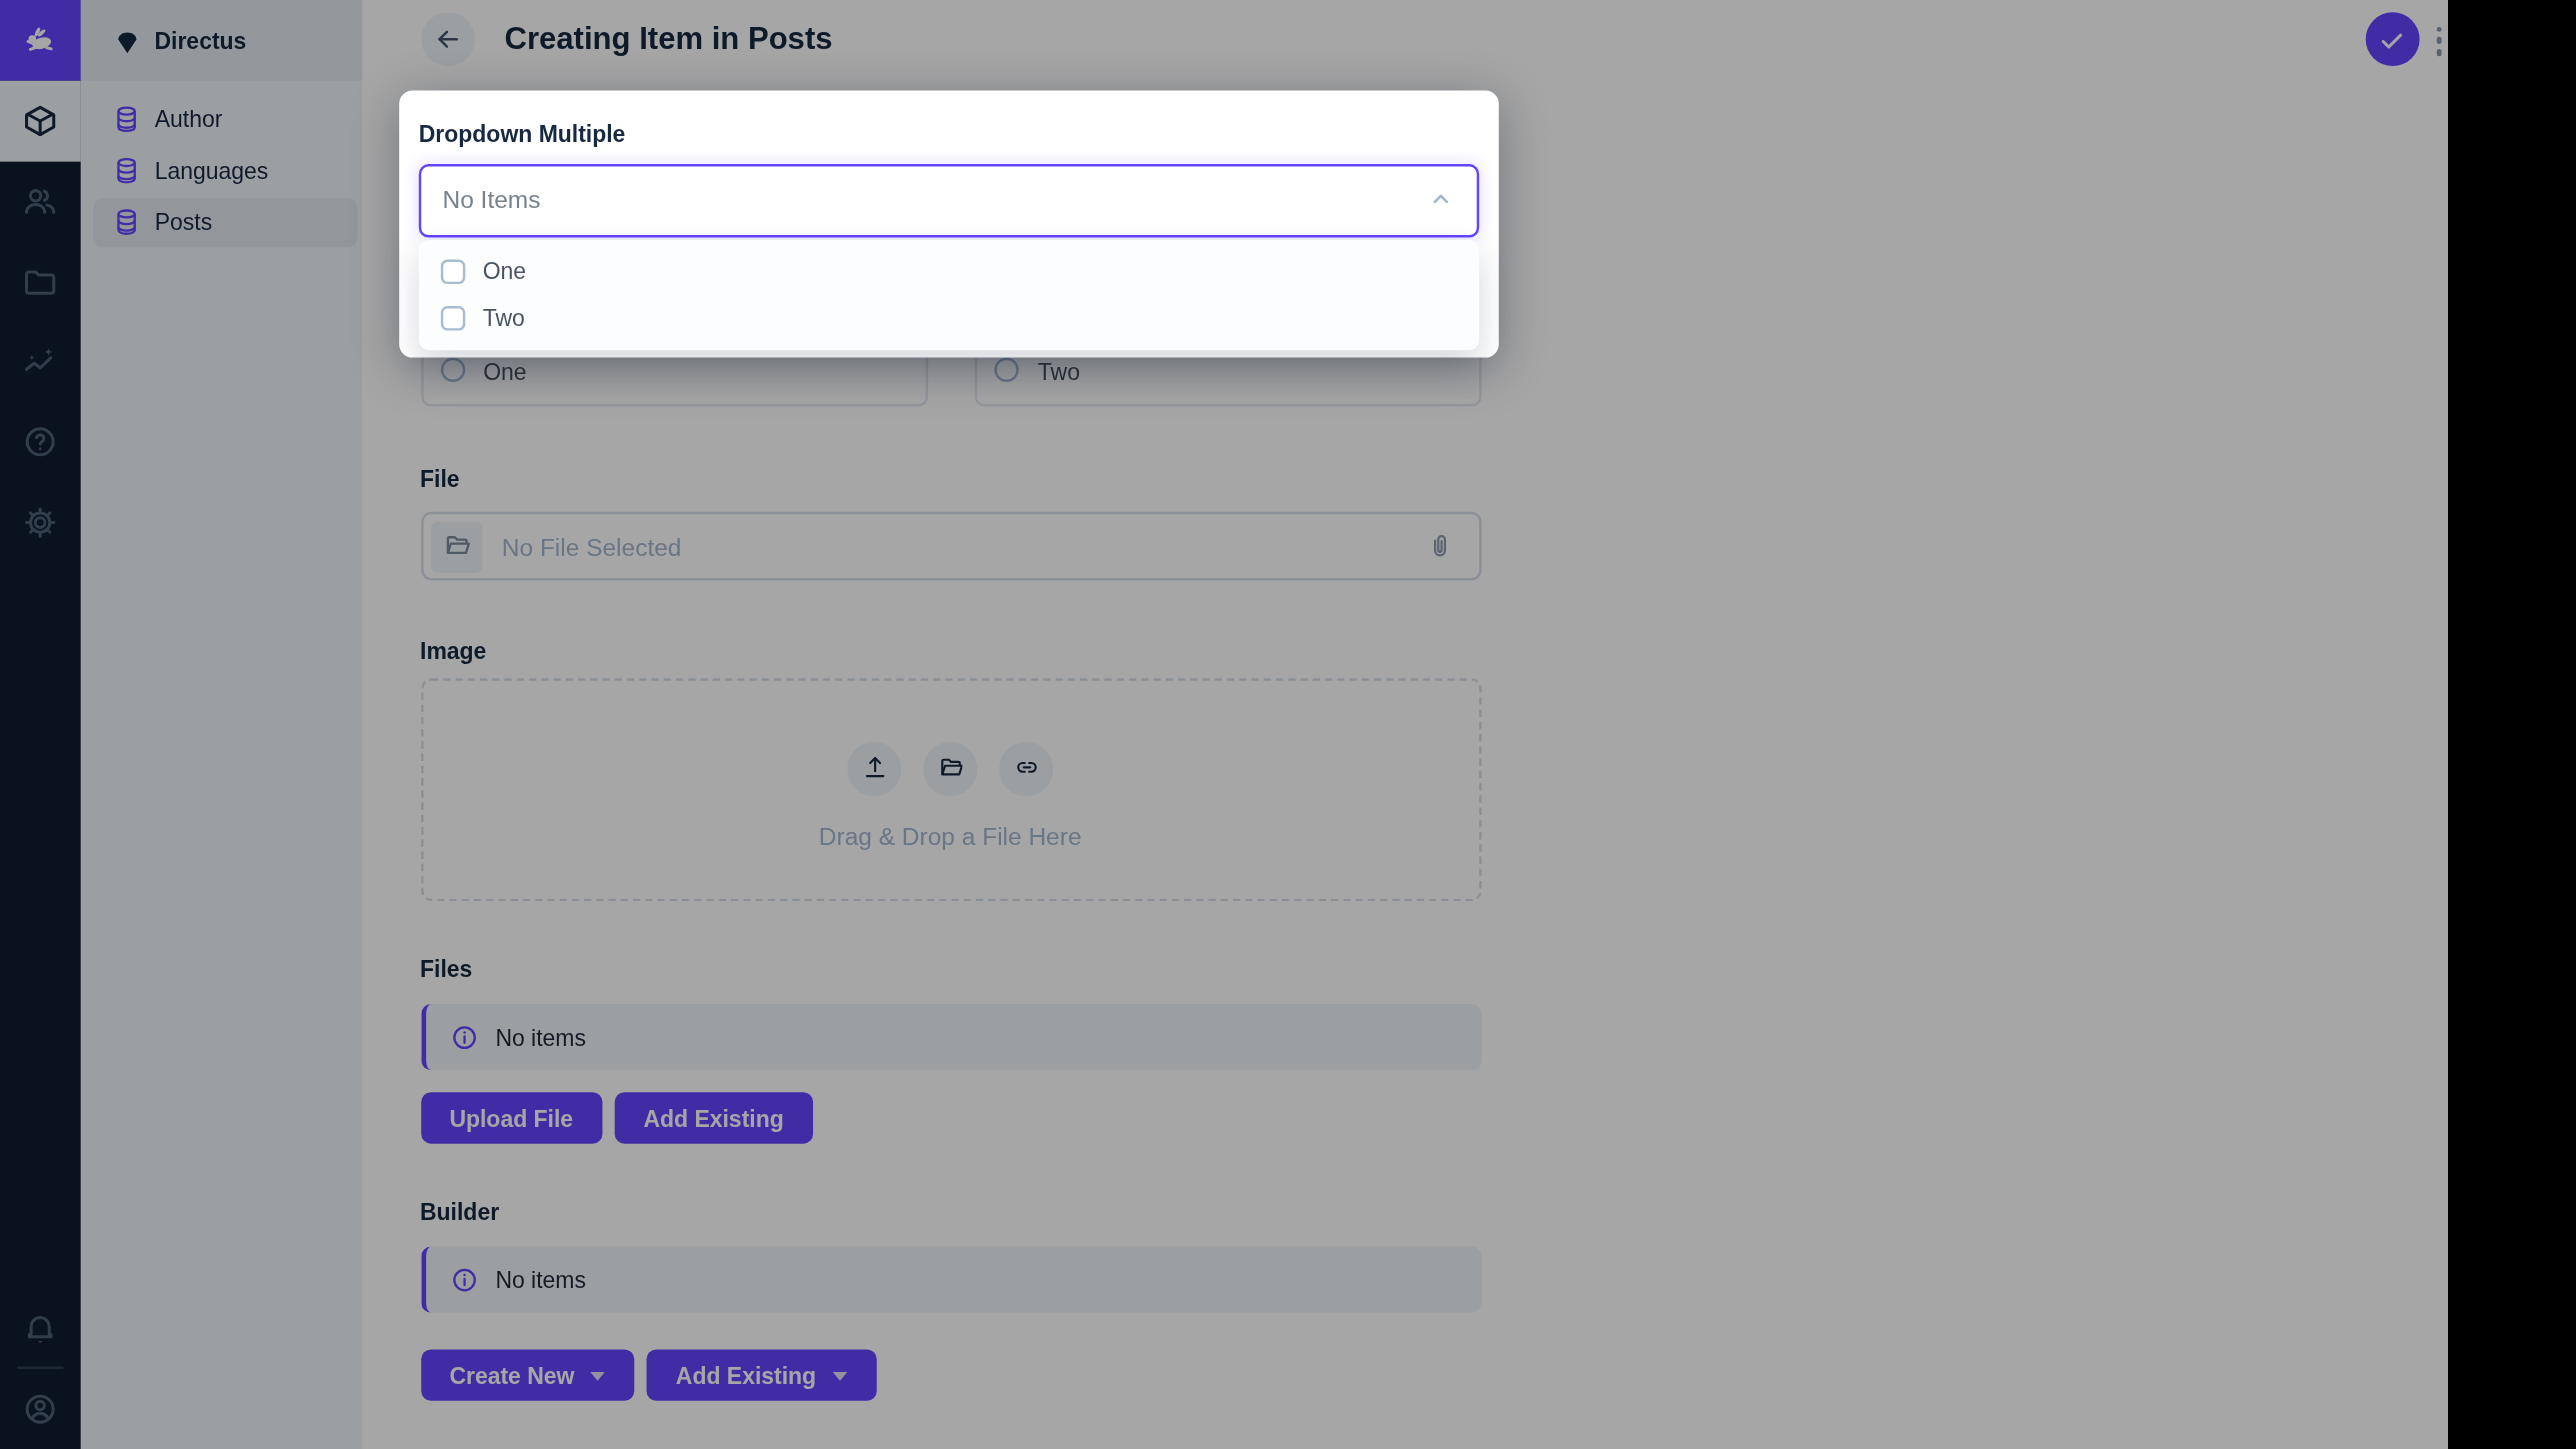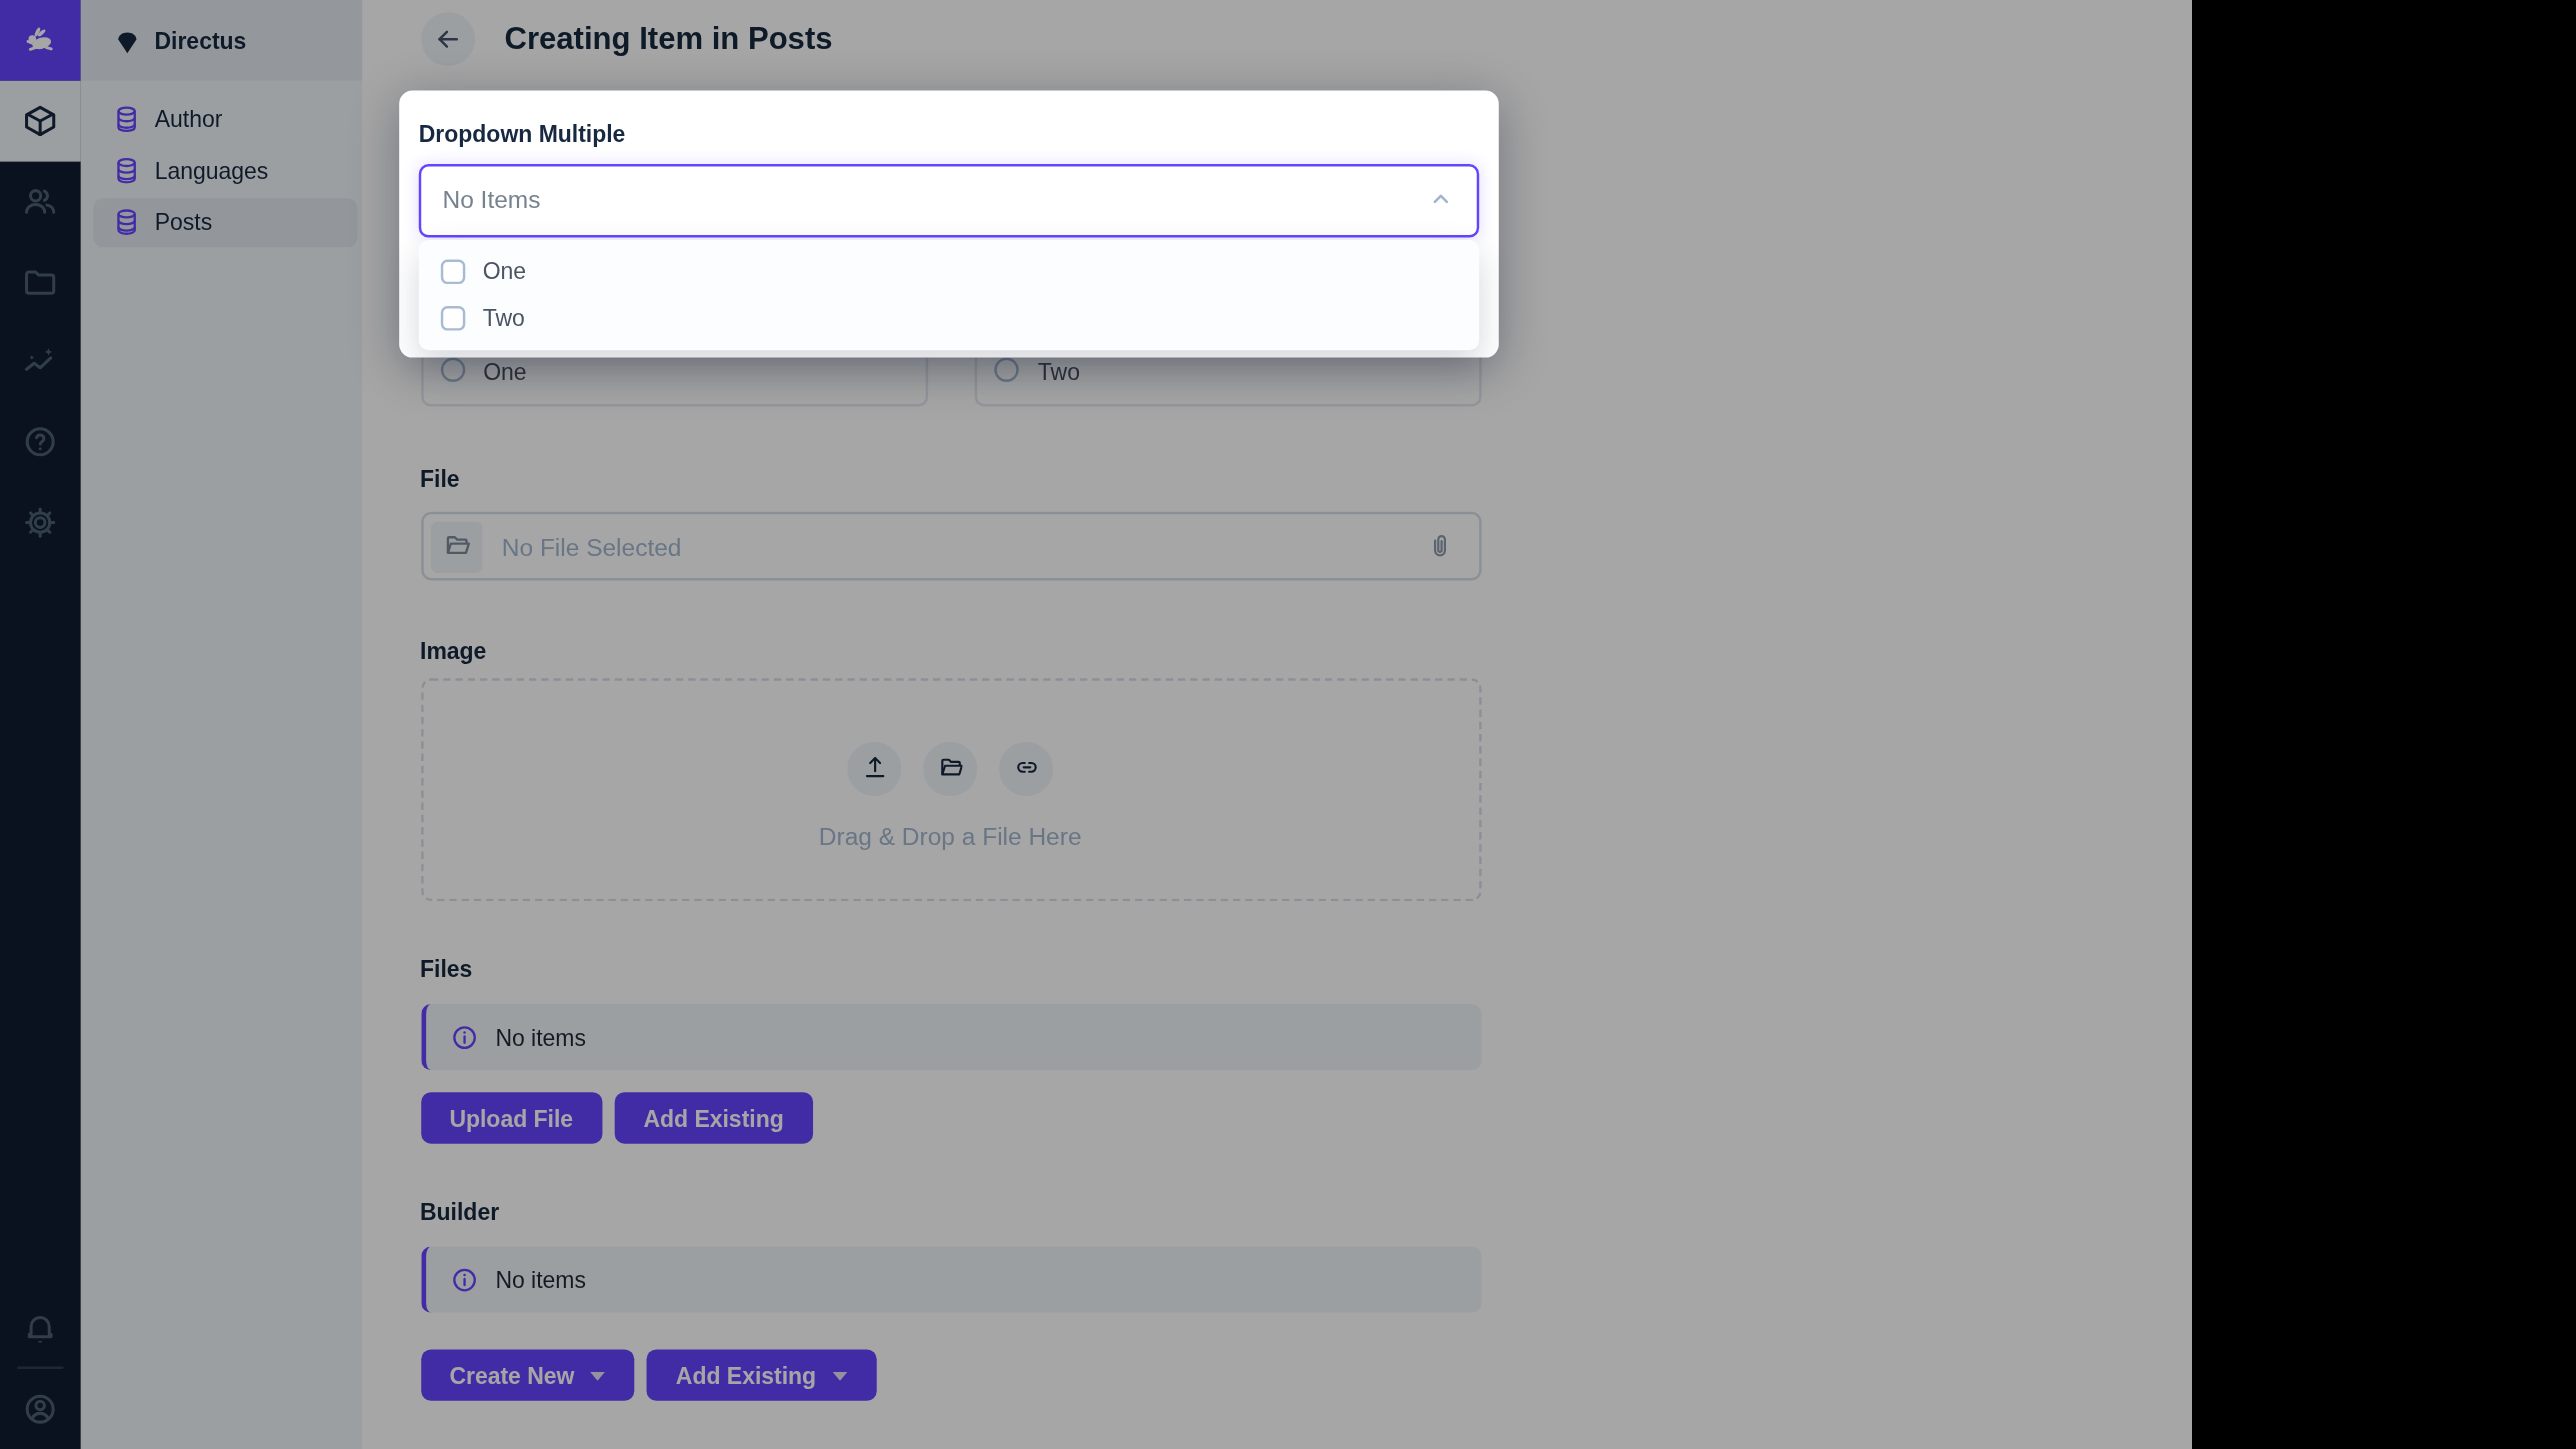--- a/index.html
+++ b/index.html
@@ -1,16 +1,16 @@
 <!DOCTYPE html>
 <html style="font-size:10.7px"><head>
 <meta charset="utf-8">
 <style>
   html,body{margin:0;padding:0;background:#000;}
-  .viewport{width:2192px;height:1449px;overflow:hidden;position:relative;}
+  .viewport{width:2448px;height:1449px;overflow:hidden;position:relative;}
   .scale{width:1052px;height:592px;transform:scale(2.44898);transform-origin:0 0;position:relative;
          font-family:"Liberation Sans",sans-serif;-webkit-font-smoothing:antialiased;}
   .app{position:absolute;inset:0;background:#fff;}
 
   
   .module-bar{position:absolute;left:0;top:0;width:33px;height:592px;background:#0E1C2F;}
   .mtile{position:absolute;left:0;width:33px;height:33px;display:flex;align-items:center;justify-content:center;}
   .mtile svg{width:14.8px;height:14.8px;}
   .logo-tile{background:#6644FF;}
   .mtile.active{background:#F0F4F9;color:#172940;}

